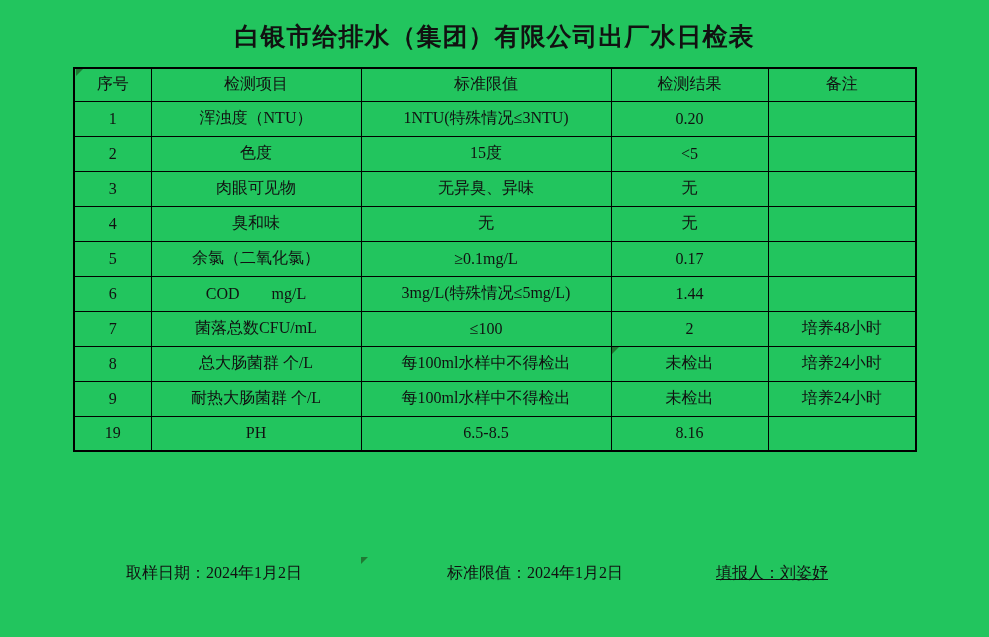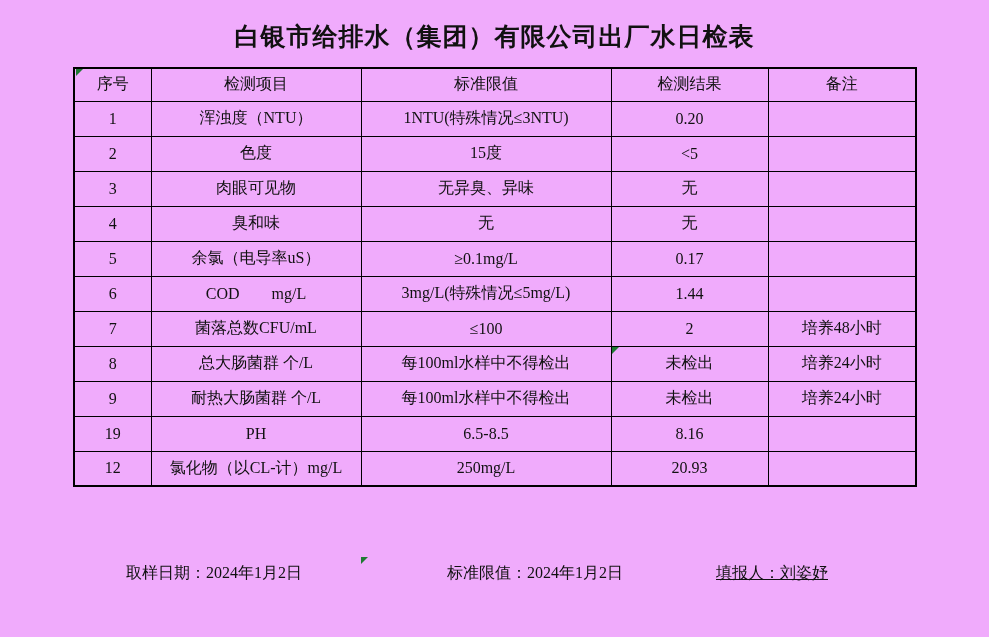--- a/index.html
+++ b/index.html
@@ -6,21 +6,21 @@
     margin: 0;
     padding: 0;
     background: #ffffff;
     font-family: "Liberation Serif", "DejaVu Serif", serif;
     color: #111111;
   }
   .page {
     position: relative;
     width: 989px;
     height: 637px;
-    background: #f0abfc;
+    background: #22c55e;
     overflow: hidden;
   }
   .title {
     position: absolute;
     top: 20px;
     left: 0;
     width: 989px;
     text-align: center;
     font-size: 25px;
     font-weight: bold;
@@ -125,21 +125,21 @@
       </tr>
       <tr>
         <td>4</td>
         <td>臭和味</td>
         <td>无</td>
         <td>无</td>
         <td></td>
       </tr>
       <tr>
         <td>5</td>
-        <td>余氯（电导率uS）</td>
+        <td>余氯（二氧化氯）</td>
         <td>≥0.1mg/L</td>
         <td>0.17</td>
         <td></td>
       </tr>
       <tr>
         <td>6</td>
         <td>COD        mg/L</td>
         <td>3mg/L(特殊情况≤5mg/L)</td>
         <td>1.44</td>
         <td></td>
@@ -165,27 +165,20 @@
         <td>未检出</td>
         <td>培养24小时</td>
       </tr>
       <tr>
         <td>19</td>
         <td>PH</td>
         <td>6.5-8.5</td>
         <td>8.16</td>
         <td></td>
       </tr>
-      <tr>
-        <td>12</td>
-        <td>氯化物（以CL-计）mg/L</td>
-        <td>250mg/L</td>
-        <td>20.93</td>
-        <td></td>
-      </tr>
     </tbody>
   </table>
 
   <div class="err-tri tri-1"></div>
   <div class="err-tri tri-2"></div>
   <div class="err-tri tri-3"></div>
 
   <div class="footer-line">
     <span class="f-item f-sampling">取样日期：2024年1月2日</span>
     <span class="f-item f-testing">标准限值：2024年1月2日</span>

